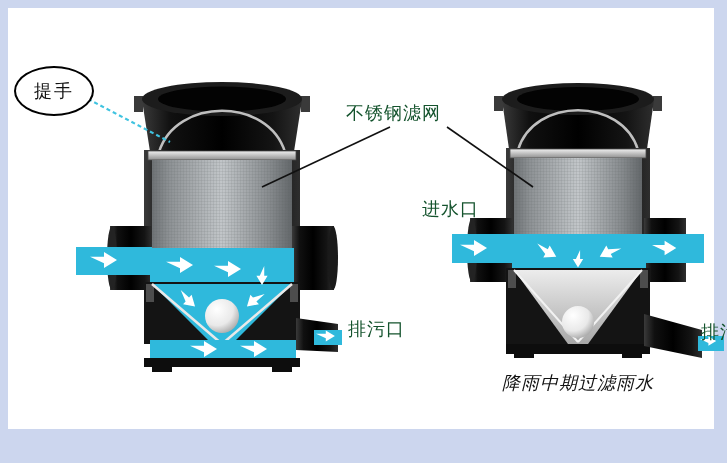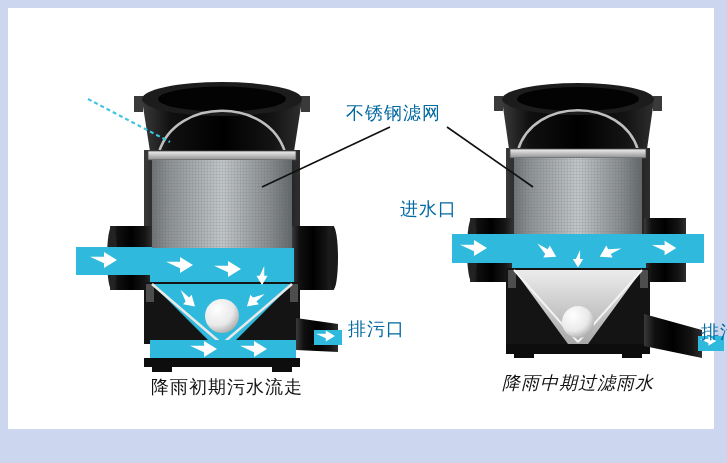--- a/index.html
+++ b/index.html
@@ -3,21 +3,21 @@
 <meta charset="utf-8">
 <style>
   html,body{margin:0;padding:0;}
   .canvas{
     position:relative;width:727px;height:463px;overflow:hidden;
     background:#ccd6ee;font-family:"Liberation Sans","DejaVu Sans",sans-serif;
   }
   .content{position:absolute;left:8px;top:8px;width:706px;height:421px;background:#ffffff;}
   .art{position:absolute;left:0;top:0;}
   .lbl{
-    position:absolute;font-size:18px;color:#0369a1;white-space:nowrap;
+    position:absolute;font-size:18px;color:#14532d;white-space:nowrap;
     letter-spacing:1px;font-weight:500;
   }
   .caption{
     position:absolute;font-size:18px;color:#121212;white-space:nowrap;
     width:180px;text-align:center;letter-spacing:1px;font-weight:500;
   }
   .callout{
     position:absolute;left:14px;top:66px;width:76px;height:46px;
     background:#ffffff;border:2px solid #000;border-radius:50%;
     display:flex;align-items:center;justify-content:center;
@@ -145,21 +145,23 @@
         <use href="#arw" transform="translate(652,248) scale(0.9)"></use>
         <use href="#arw" transform="translate(700,341) scale(0.6)"></use>
       </g>
     </g>
 
     <path d="M390,127 L262,187" stroke="#111" stroke-width="1.6"></path>
     <path d="M447,127 L533,187" stroke="#111" stroke-width="1.6"></path>
     <path d="M88,99 L170,142" stroke="#3fc3e0" stroke-width="2.2" stroke-dasharray="4 3"></path>
   </svg>
 
+  <div class="callout">
+    <span>提手</span>
+  </div>
 
   <div class="lbl" style="left:346px;top:101px;">不锈钢滤网</div>
-  <div class="lbl" style="left:400px;top:197px;">进水口</div>
+  <div class="lbl" style="left:422px;top:197px;">进水口</div>
   <div class="lbl" style="left:348px;top:317px;">排污口</div>
   <div class="lbl" style="left:701px;top:320px;">排污口</div>
 
-  <div class="caption" style="left:137px;top:375px;">降雨初期污水流走</div>
   <div class="caption" style="left:488px;top:371px;font-style:italic;">降雨中期过滤雨水</div>
 </div>
 
 </body></html>

